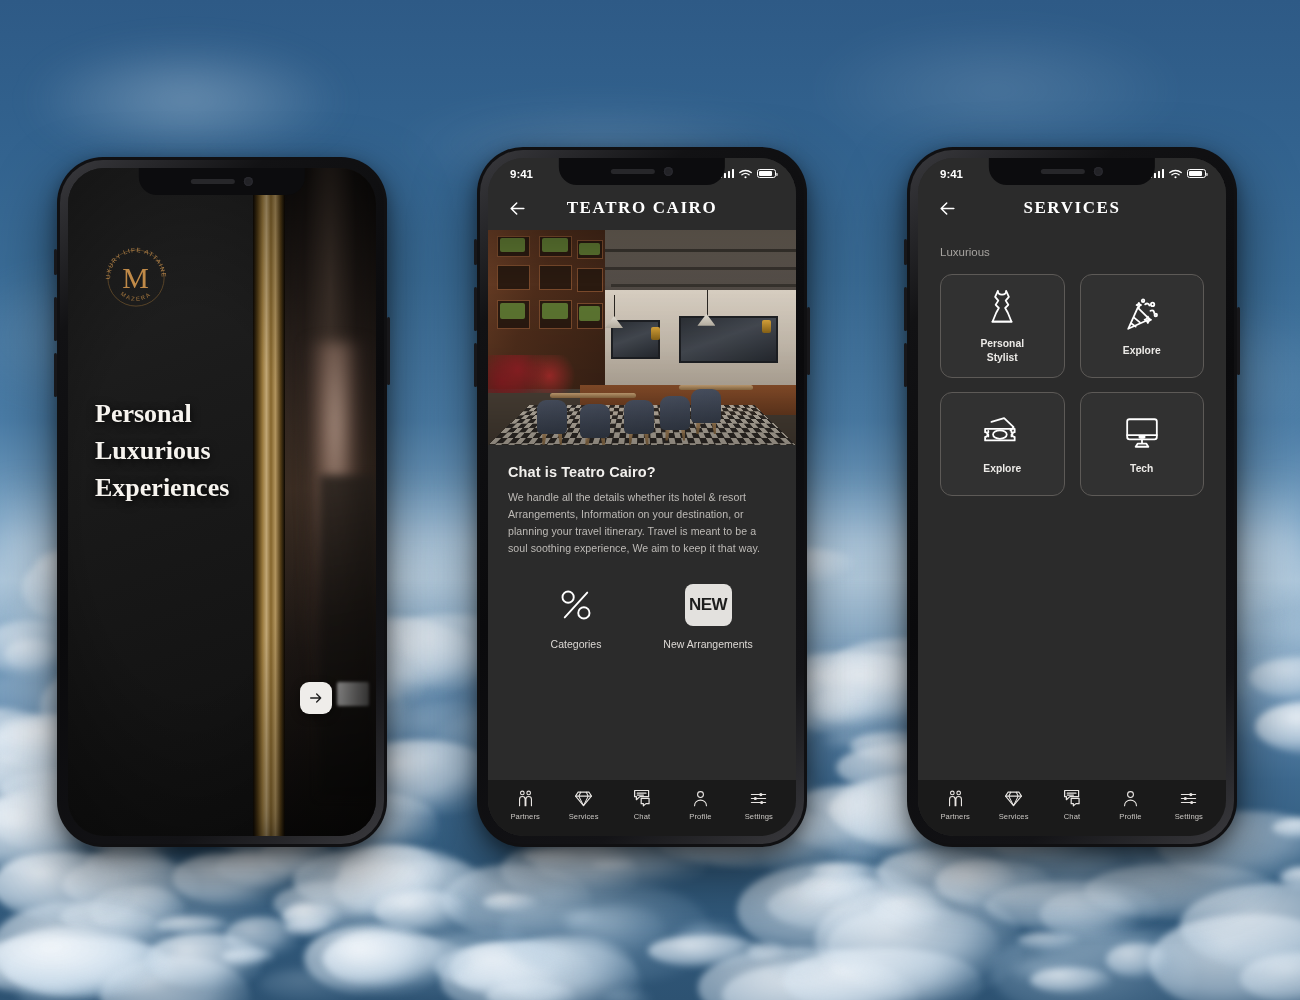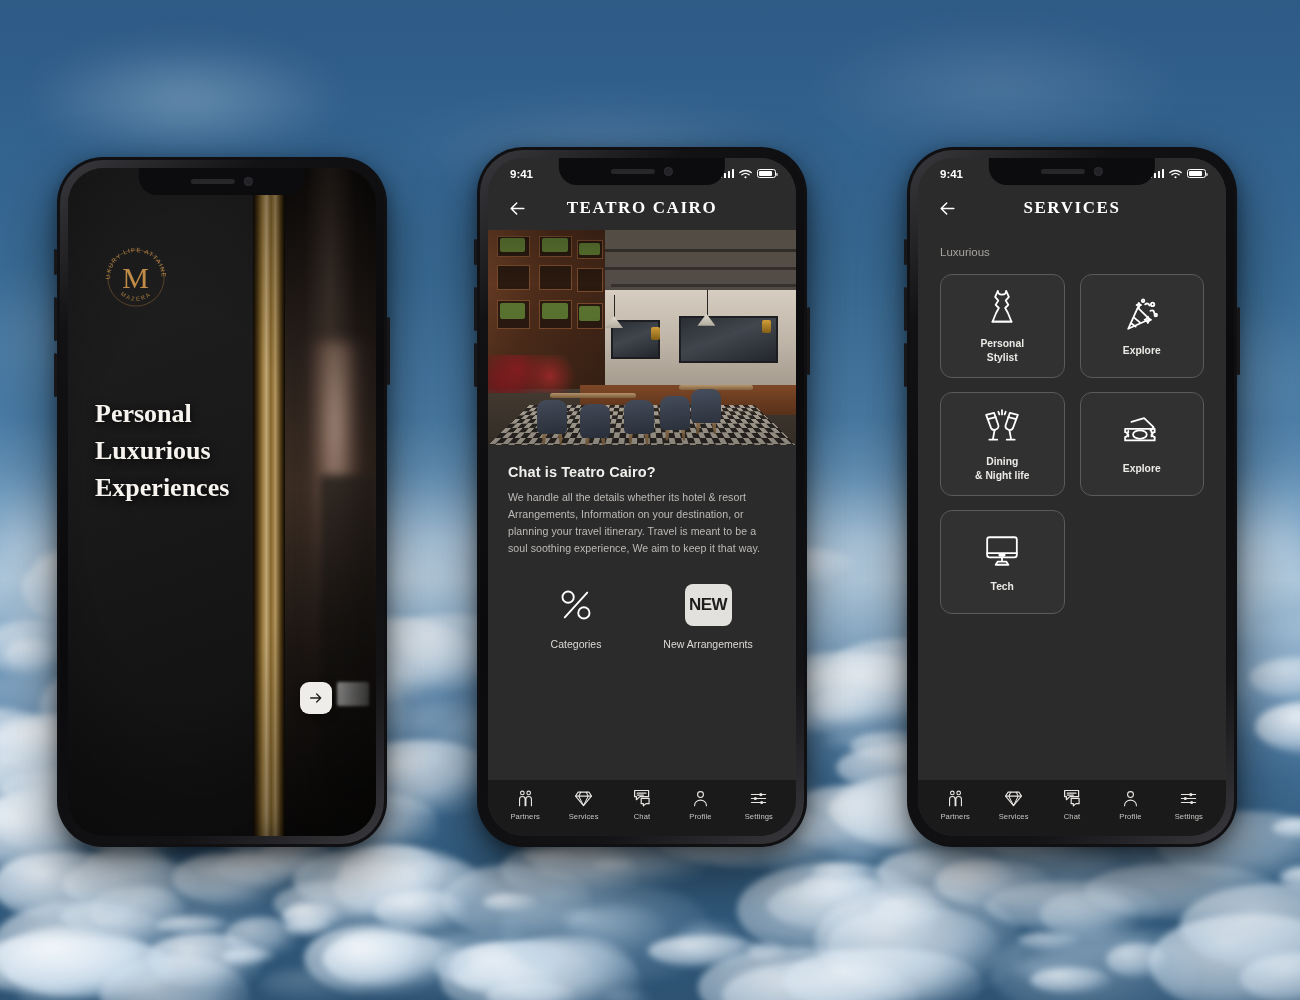--- a/index.html
+++ b/index.html
@@ -797,34 +797,20 @@
             <circle cx="27" cy="7" r="1.6" class="stroke" stroke-width="1.3"></circle>
             <circle cx="18" cy="3.5" r="1.2" class="stroke" stroke-width="1.2"></circle>
             <circle cx="30" cy="17" r="1.2" class="stroke" stroke-width="1.2"></circle>
             <path d="M22.5 18.5l1 2 2 1-2 1-1 2-1-2-2-1 2-1z" class="stroke" stroke-width="1.1"></path>
             <path d="M14 5.5l.7 1.4 1.4.7-1.4.7-.7 1.4-.7-1.4-1.4-.7 1.4-.7z" class="stroke" stroke-width="1.1"></path>
           </svg>
         </div>
         <div class="clabel" style="white-space:pre-line">Explore</div>
       </div>
 
-      <div class="cat-card">
-        <div class="cicon">
-          <svg width="38" height="36" viewBox="0 0 36 34">
-            <path d="M3 6.5 10.5 4.5 14.5 16c.6 2-0.6 3.8-2.6 4.4s-4-.3-4.6-2.3z" class="stroke"></path>
-            <path d="M33 6.5 25.5 4.5 21.5 16c-.6 2 .6 3.8 2.6 4.4s4-.3 4.6-2.3z" class="stroke"></path>
-            <path d="M11 20.8 9.5 29M25 20.8 26.5 29" class="stroke"></path>
-            <path d="M6 30h7.5M22.5 30H30" class="stroke"></path>
-            <path d="M4.5 10.5 12 8.5M31.5 10.5 24 8.5" class="stroke" stroke-width="1.3"></path>
-            <path d="M18 2v4M14.5 3.5 15.5 6M21.5 3.5 20.5 6" class="stroke" stroke-width="1.3"></path>
-          </svg>
-        </div>
-        <div class="clabel" style="white-space:pre-line">Dining
-&amp; Night life</div>
-      </div>
 
       <div class="cat-card">
         <div class="cicon">
           <svg width="38" height="34" viewBox="0 0 36 30">
             <path d="M8 4.5 20 1l9 8.5-3 3" class="stroke" stroke-width="1.5"></path>
             <path d="M2 11h28v3.2a2.3 2.3 0 0 0 0 4.6V22H2v-3.2a2.3 2.3 0 0 0 0-4.6z" class="stroke"></path>
             <ellipse cx="16" cy="16.5" rx="6.5" ry="4" class="stroke" stroke-width="1.4"></ellipse>
             <path d="M5 13v7M27 13v7" class="stroke" stroke-width="1.2" stroke-dasharray="1.6 2"></path>
           </svg>
         </div>

